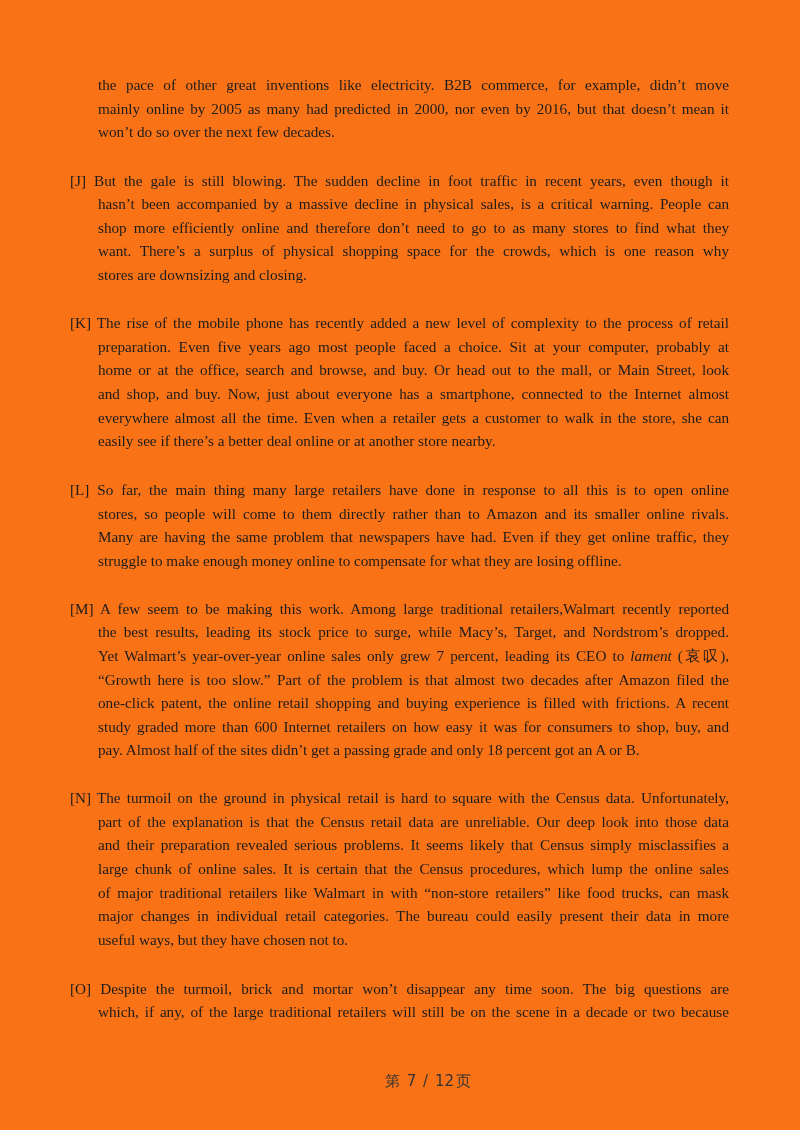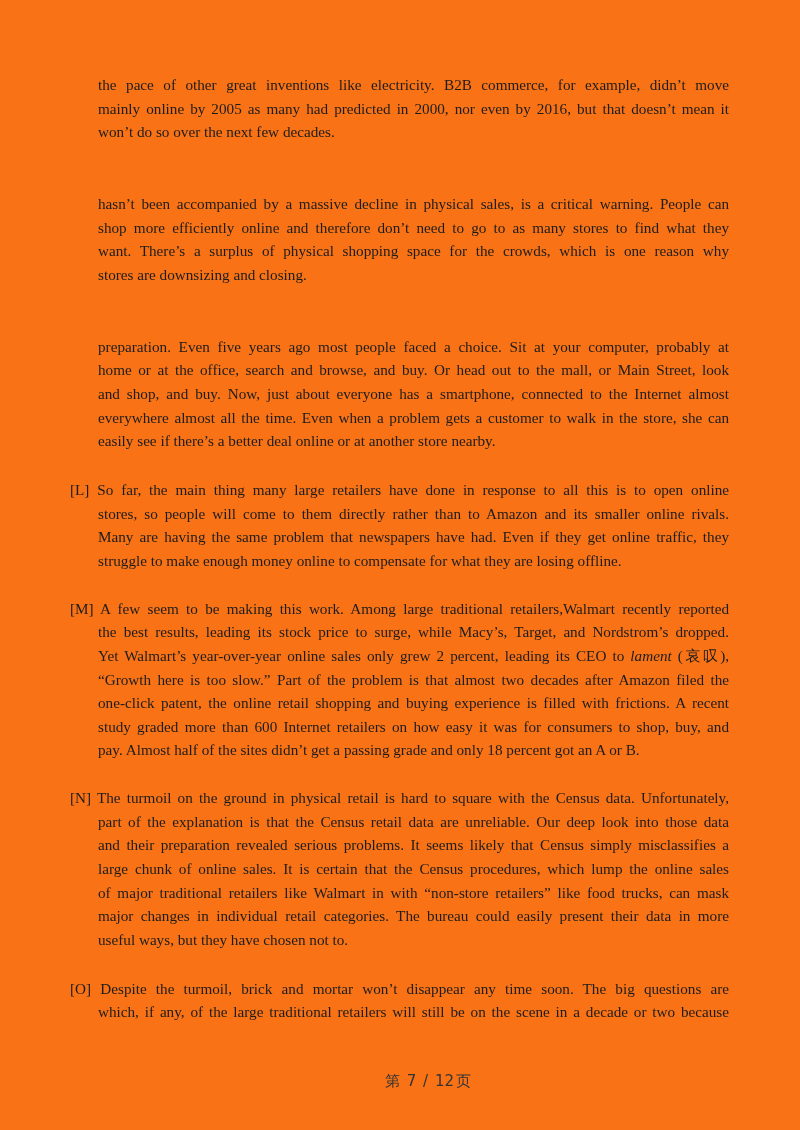--- a/index.html
+++ b/index.html
@@ -36,39 +36,41 @@
 </style>
 </head>
 <body>
 
 <div class="page">
 
   <div class="line" style="top:74px">the pace of other great inventions like electricity. B2B commerce, for example, didn’t move</div>
   <div class="line" style="top:98px">mainly online by 2005 as many had predicted in 2000, nor even by 2016, but that doesn’t mean it</div>
   <div class="line last" style="top:121px">won’t do so over the next few decades.</div>
 
+  <div class="line first" style="top:170px"><span class="label">[J]</span> <span>But the gale is still blowing. The sudden decline in foot traffic in recent years, even though it</span></div>
   <div class="line" style="top:193px">hasn’t been accompanied by a massive decline in physical sales, is a critical warning. People can</div>
   <div class="line" style="top:217px">shop more efficiently online and therefore don’t need to go to as many stores to find what they</div>
   <div class="line" style="top:240px">want. There’s a surplus of physical shopping space for the crowds, which is one reason why</div>
   <div class="line last" style="top:264px">stores are downsizing and closing.</div>
 
+  <div class="line first" style="top:312px"><span class="label">[K]</span> <span>The rise of the mobile phone has recently added a new level of complexity to the process of retail</span></div>
   <div class="line" style="top:336px">preparation. Even five years ago most people faced a choice. Sit at your computer, probably at</div>
   <div class="line" style="top:359px">home or at the office, search and browse, and buy. Or head out to the mall, or Main Street, look</div>
   <div class="line" style="top:383px">and shop, and buy. Now, just about everyone has a smartphone, connected to the Internet almost</div>
-  <div class="line" style="top:407px">everywhere almost all the time. Even when a problem gets a customer to walk in the store, she can</div>
+  <div class="line" style="top:407px">everywhere almost all the time. Even when a retailer gets a customer to walk in the store, she can</div>
   <div class="line last" style="top:430px">easily see if there’s a better deal online or at another store nearby.</div>
 
   <div class="line first" style="top:479px"><span class="label">[L]</span> <span>So far, the main thing many large retailers have done in response to all this is to open online</span></div>
   <div class="line" style="top:503px">stores, so people will come to them directly rather than to Amazon and its smaller online rivals.</div>
   <div class="line" style="top:526px">Many are having the same problem that newspapers have had. Even if they get online traffic, they</div>
   <div class="line last" style="top:550px">struggle to make enough money online to compensate for what they are losing offline.</div>
 
   <div class="line" style="top:621px">the best results, leading its stock price to surge, while Macy’s, Target, and Nordstrom’s dropped.</div>
   <div class="line first" style="top:598px"><span class="label">[M]</span> <span>A few seem to be making this work. Among large traditional retailers,Walmart recently reported</span></div>
-  <div class="line" style="top:645px"><span>Yet Walmart’s year-over-year online sales only grew 2 percent, leading its CEO to </span><i>lament</i><span> (哀叹),</span></div>
+  <div class="line" style="top:645px"><span>Yet Walmart’s year-over-year online sales only grew 7 percent, leading its CEO to </span><i>lament</i><span> (哀叹),</span></div>
   <div class="line" style="top:669px">“Growth here is too slow.” Part of the problem is that almost two decades after Amazon filed the</div>
   <div class="line" style="top:692px">one-click patent, the online retail shopping and buying experience is filled with frictions. A recent</div>
   <div class="line" style="top:716px">study graded more than 600 Internet retailers on how easy it was for consumers to shop, buy, and</div>
   <div class="line last" style="top:739px">pay. Almost half of the sites didn’t get a passing grade and only 18 percent got an A or B.</div>
 
   <div class="line first" style="top:787px"><span class="label">[N]</span> <span>The turmoil on the ground in physical retail is hard to square with the Census data. Unfortunately,</span></div>
   <div class="line" style="top:811px">part of the explanation is that the Census retail data are unreliable. Our deep look into those data</div>
   <div class="line" style="top:834px">and their preparation revealed serious problems. It seems likely that Census simply misclassifies a</div>
   <div class="line" style="top:858px">large chunk of online sales. It is certain that the Census procedures, which lump the online sales</div>
   <div class="line" style="top:882px">of major traditional retailers like Walmart in with “non-store retailers” like food trucks, can mask</div>

